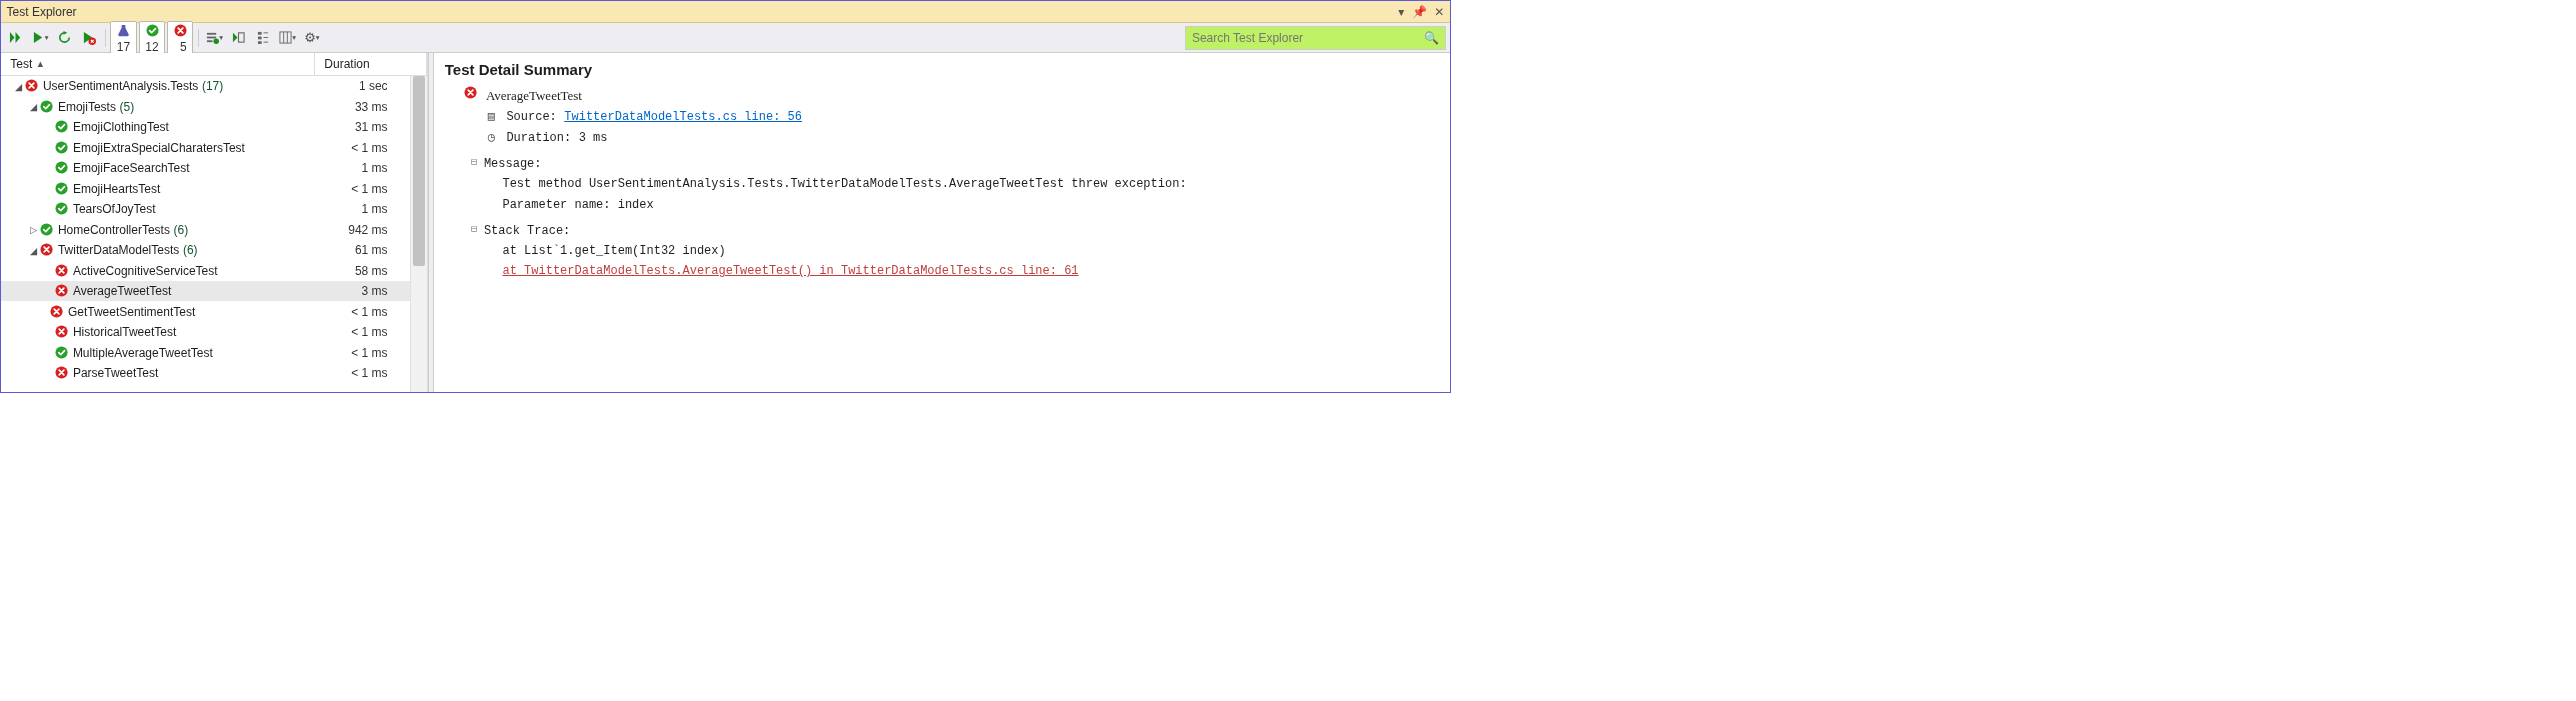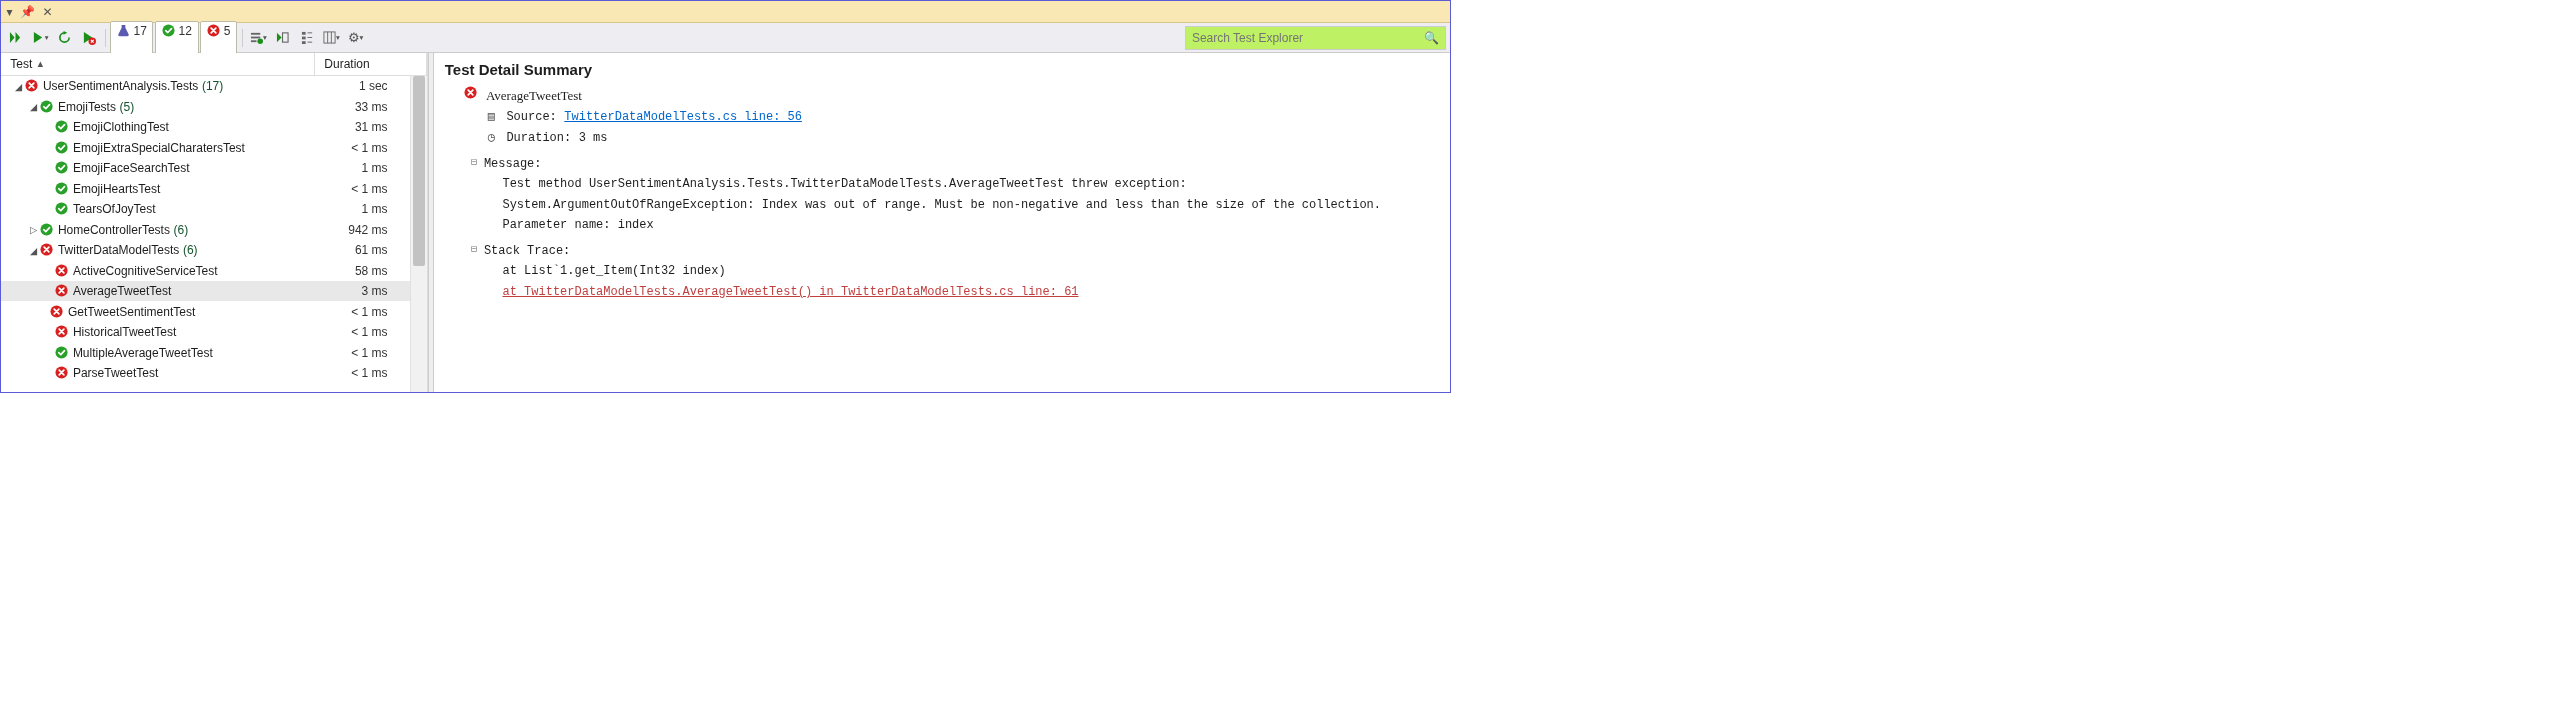--- a/index.html
+++ b/index.html
@@ -5,21 +5,21 @@
   * { box-sizing: border-box; margin: 0; padding: 0; }
   body { font-family: "Segoe UI", Tahoma, sans-serif; font-size: 12px; background: #fff; color: #1e1e1e; }
   .window { border: 1.9px solid #5b5bd6; width: 1451px; height: 393px; display: flex; flex-direction: column; background: #fff; }
   .titlebar { background: #f9e7b4; height: 22.4px; display: flex; align-items: center; padding: 0 5.6px; border-bottom: 0.9px solid #d8c688; }
   .titlebar .title { flex: 1; font-size: 12px; color: #333; }
   .titlebar .tb-icons { display: flex; gap: 7.5px; align-items: center; color: #555; }
   .titlebar .tb-icons span { cursor: pointer; font-size: 12px; line-height: 1; }
   .toolbar { height: 30px; background: #eeeef2; border-bottom: 0.9px solid #ccc; display: flex; align-items: center; padding: 0 3.7px; gap: 1.9px; }
   .tb-btn { width: 22.4px; height: 22.4px; display: flex; align-items: center; justify-content: center; cursor: pointer; border-radius: 1.9px; color: #3a3a3a; }
   .tb-sep { width: 0.9px; height: 18.6px; background: #ccc; margin: 0 2.8px; }
-  .badge { display: flex; align-items: flex-start; gap: 3.7px; padding: 1.9px 5.6px; border: 0.9px solid #bba; background: #fff; height: 34px; cursor: pointer; border-radius: 1.9px; }
+  .badge { display: flex; align-items: flex-end; gap: 3.7px; padding: 1.9px 5.6px; border: 0.9px solid #bba; background: #fff; height: 34px; cursor: pointer; border-radius: 1.9px; flex-direction: column; }
   .badge .bicon { width: 13px; height: 13px; display: inline-flex; align-items: center; justify-content: center; }
   .badge .num { font-size: 12px; color: #333; }
   .search-box { margin-left: auto; width: 261px; height: 24px; border: 0.9px solid #ccc; background: #bef264; display: flex; align-items: center; padding: 0 5.6px; }
   .search-box input { border: none; outline: none; flex: 1; font-size: 12px; background: transparent; }
   .search-box .sicon { color: #666; }
   .body { flex: 1; display: flex; min-height: 0; }
   .left { width: 427px; display: flex; flex-direction: column; border-right: 0.9px solid #ddd; min-height: 0; position: relative; }
   .scrollbar-v { width: 17px; background: #f1f1f1; border-left:0.9px solid #e0e0e0; position:absolute; right:0; top:22.4px; bottom:0; }
   .scrollbar-v .thumb { background:#c2c2c2; position:absolute; left:1.9px; right:1.9px; top:0; height:60%; border-radius:1.9px; }
   .splitter { width: 5.6px; background: #eeeef2; cursor: col-resize; border-left:0.9px solid #ccc; border-right:0.9px solid #ccc; }
@@ -64,20 +64,21 @@
       </g>
     <g id="svg-play">
         <path d="M2 1 L11 7 L2 13 z" fill="#1a8f1a"></path>
       </g>
   </defs>
 </svg>
 
 <div class="window">
 
   <div class="titlebar">
+    <span class="title">Test Explorer</span>
     <div class="tb-icons">
       <span>▾</span>
       <span>📌</span>
       <span>✕</span>
     </div>
   </div>
 
   <div class="toolbar">
     <div class="tb-btn">
         <svg width="13" height="13" viewBox="0 0 14 14">
@@ -399,21 +400,20 @@
             <span>Duration:</span>
             <span>3 ms</span>
           </div>
         </div>
 
         <div class="msg-outer">
           <span class="collapse-handle">⊟</span>
           <span>Message:</span>
           <div style="margin-left:18.6px;">
             <div>Test method UserSentimentAnalysis.Tests.TwitterDataModelTests.AverageTweetTest threw exception:</div>
-            <div>System.ArgumentOutOfRangeException: Index was out of range. Must be non-negative and less than the size of the collection.</div>
             <div>Parameter name: index</div>
           </div>
         </div>
         <div class="msg-outer">
           <span class="collapse-handle">⊟</span>
           <span>Stack Trace:</span>
           <div style="margin-left:18.6px;">
             <div>at List`1.get_Item(Int32 index)</div>
             <div><a class="trace-link">at TwitterDataModelTests.AverageTweetTest() in TwitterDataModelTests.cs line: 61</a></div>
           </div>

